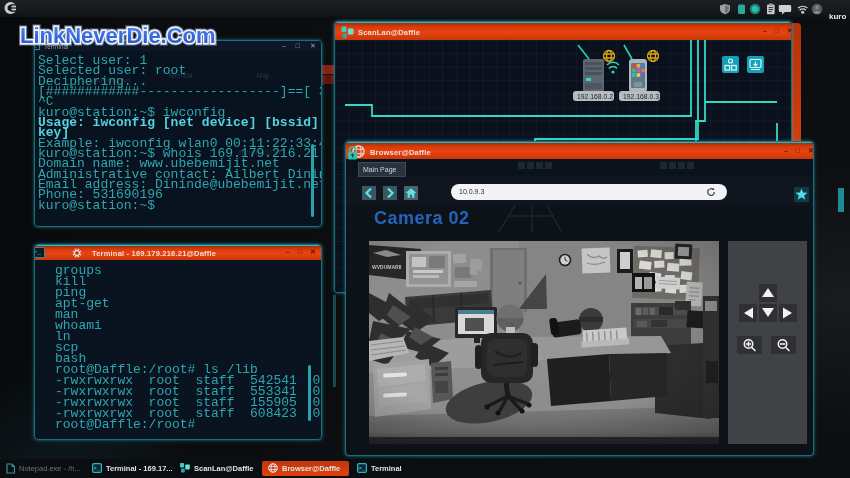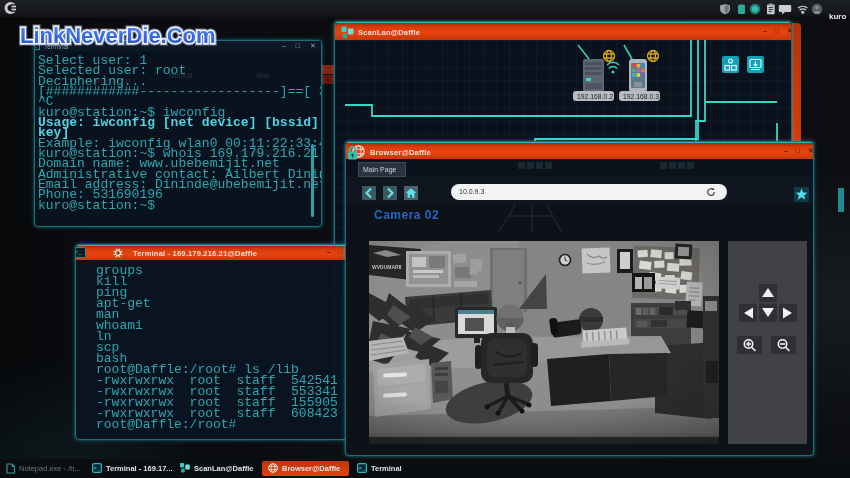--- a/index.html
+++ b/index.html
@@ -191,21 +191,21 @@
 Domain name: www.ubebemijit.net
 Administrative contact: Ailbert Dininde
 Email address: Dininde@ubebemijit.net
 Phone: 531690196
 kuro@station:~$</pre>
     <div class="abs" style="left:276px;top:103px;width:3px;height:73px;background:#2aa2ac;border-radius:2px;"></div>
 
     <div class="abs" style="left:-7px;top:1px;width:12px;height:8px;border:1px solid #2e8a96;background:#0c1b26;color:#3fc8d4;font-size:5px;font-family:'Liberation Mono',monospace;line-height:6px;text-align:center;">&gt;_</div>
   </div>
 
-  <div class="win" id="term2" style="left:34px;top:244px;width:288px;height:196px;background:rgba(10,21,33,.96);margin-left:41px;">
+  <div class="win" id="term2" style="left:34px;top:244px;width:288px;height:196px;background:rgba(10,21,33,.96);">
     <div class="otitle" style="height:15px;"></div>
     <svg class="abs" style="left:37px;top:3px;opacity:.92" width="10" height="10" viewBox="0 0 11 11">
       <circle cx="5.5" cy="5.5" r="5" fill="#f0e4de"></circle>
       <circle cx="5.5" cy="5.5" r="2" fill="#c23408"></circle>
       <g stroke="#c23408" stroke-width="1.6">
         <path d="M5.5 0.2 V2 M5.5 9 V10.8 M0.2 5.5 H2 M9 5.5 H10.8 M1.7 1.7 L3 3 M8 8 L9.3 9.3 M9.3 1.7 L8 3 M3 8 L1.7 9.3"></path>
       </g>
     </svg>
     <div class="ottext" style="left:57px;top:4px;">Terminal - 169.179.216.21@Daffle</div>
     <div class="wctl" style="left:251px;top:3px;letter-spacing:3px;font-size:7px;">– □ ✕</div>
@@ -273,21 +273,21 @@
     <div class="abs" style="left:113px;top:46px;color:#2b2f33;font-size:7px;">10.0.9.3</div>
     <svg class="abs" style="left:360px;top:45px" width="10" height="10" viewBox="0 0 12 12">
       <path d="M10 6 a4 4 0 1 1 -1.2 -2.8" stroke="#43484d" stroke-width="1.5" fill="none"></path>
       <path d="M9.6 0.8 L9.9 3.8 L6.9 3.4 Z" fill="#43484d"></path>
     </svg>
     <div class="abs" style="left:448px;top:45px;width:15px;height:15px;background:#123a44;"></div>
     <svg class="abs" style="left:448px;top:45px" width="15" height="15" viewBox="0 0 15 15">
       <path d="M7.5 1.5 L9.1 5.6 L13.5 5.8 L10.1 8.5 L11.3 12.8 L7.5 10.3 L3.7 12.8 L4.9 8.5 L1.5 5.8 L5.9 5.6 Z" fill="#55dce8"></path>
     </svg>
 
-    <div class="abs" style="left:28px;top:66px;color:#2465ba;font-size:12px;font-weight:bold;letter-spacing:.5px;">Camera 02</div>
+    <div class="abs" style="left:28px;top:66px;color:#2465ba;font-size:18px;font-weight:bold;letter-spacing:.5px;">Camera 02</div>
 
     <svg class="abs" style="left:23px;top:99px" width="350" height="203" viewBox="0 0 350 203" id="cam">
       <defs>
         <linearGradient id="floorg" x1="0" y1="0" x2="0" y2="1">
           <stop offset="0" stop-color="#7b7b7b"></stop>
           <stop offset="0.7" stop-color="#686868"></stop>
           <stop offset="1" stop-color="#454545"></stop>
         </linearGradient>
         <radialGradient id="vig" cx="0.45" cy="0.42" r="0.85">
           <stop offset="0.55" stop-color="#000" stop-opacity="0"></stop>

